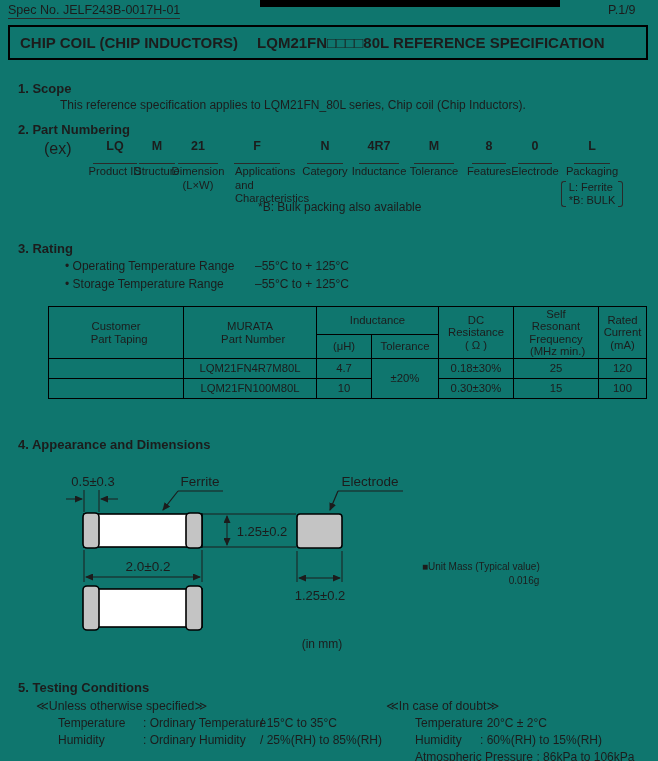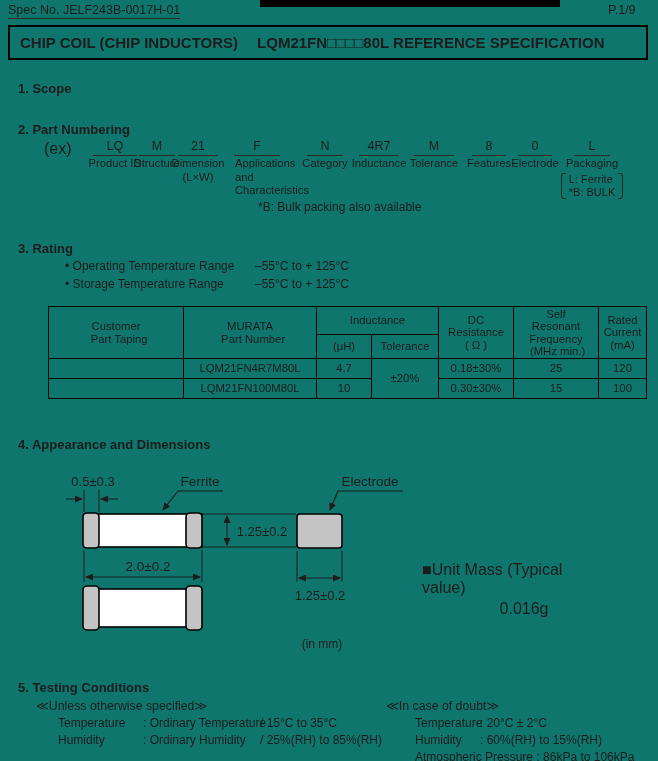--- a/index.html
+++ b/index.html
@@ -13,21 +13,21 @@
   .title-box{position:absolute;left:8px;top:25px;width:640px;height:35px;border:2px solid #000;
              box-sizing:border-box;display:flex;align-items:center;padding-left:10px;gap:19px;
              font-size:15px;font-weight:bold;white-space:nowrap;}
   
   .h{position:absolute;font-size:13px;font-weight:bold;}
   .body-text{position:absolute;font-size:12px;}
   
   .pn-ex{position:absolute;left:44px;top:140px;font-size:16px;}
   .pn-seg{position:absolute;top:139px;width:120px;text-align:center;}
   .pn-code{font-size:12.5px;line-height:14px;}
-  .pn-code-text{display:inline-block;border-bottom:1.4px solid #2a2a2a;padding-bottom:2px;}
+  .pn-code-text{display:inline-block;border-bottom:1.4px solid #2a2a2a;padding-bottom:10px;font-weight:bold;}
   .pn-label{font-size:11.2px;line-height:13.5px;margin-top:1px;white-space:pre-line;}
   .pn-label-left{text-align:left;padding-left:38px;}
   .pn-bracket{display:inline-block;position:relative;margin-top:1px;padding:1px 8px;font-size:11px;line-height:13px;text-align:left;}
   .pn-bracket::before,.pn-bracket::after{content:"";position:absolute;top:1px;bottom:1px;width:4px;border:1.2px solid #2a2a2a;}
   .pn-bracket::before{left:0;border-right:none;border-radius:3px 0 0 3px;}
   .pn-bracket::after{right:0;border-left:none;border-radius:0 3px 3px 0;}
   .pn-note{position:absolute;left:258px;top:200px;font-size:12px;}
   
   .rate-line{position:absolute;left:65px;width:520px;font-size:12px;}
   .rate-val{position:absolute;left:190px;top:0;}
@@ -40,21 +40,21 @@
   th.pre,td.pre{white-space:pre;}
   th.top{vertical-align:top;padding-top:5px;}
   th.left,td.left{text-align:left;}
   .pad-cust{padding-left:38px;}
   .pad-mur{padding-left:30px;}
   .pad-srf{padding-left:6px;}
   td.mur{padding-left:6px;}
   tr.datarow{height:20px;}
   
   svg text{font-family:"Liberation Sans","DejaVu Sans",sans-serif;fill:#1c1c1c;}
-  .unit-mass{position:absolute;left:422px;top:561px;width:170px;font-size:16px;}
+  .unit-mass{position:absolute;left:422px;top:561px;width:170px;font-size:10px;}
   .unit-mass-value{margin-top:3px;margin-left:42px;width:120px;text-align:center;}
   
   .test-title{position:absolute;font-size:12.3px;}
   .test-line{position:absolute;font-size:12px;white-space:nowrap;}
   .test-line .c2l{position:absolute;left:85px;top:0;}
   .test-line .c3l{position:absolute;left:202px;top:0;}
   .test-line .c2r{position:absolute;left:65px;top:0;}
 </style>
 </head>
 <body>
@@ -64,20 +64,21 @@
   <div class="redact"></div>
   <div class="spec-no">Spec No. JELF243B-0017H-01</div>
   <div class="page-no">P.1/9</div>
 
   <div class="title-box">
     <span>CHIP COIL (CHIP INDUCTORS)</span>
     <span>LQM21FN□□□□80L REFERENCE SPECIFICATION</span>
   </div>
 
   <div class="h" style="left:18px;top:81px;">1. Scope</div>
+  <div class="body-text" style="left:60px;top:98px;">This reference specification applies to LQM21FN_80L series, Chip coil (Chip Inductors).</div>
 
   <div class="h" style="left:18px;top:122px;">2. Part Numbering</div>
   <div class="pn-ex">(ex)</div>
 
   <div class="pn-seg" style="left:55px;">
     <div class="pn-code"><span class="pn-code-text" style="min-width:44px;">LQ</span></div>
     <div class="pn-label">Product ID</div>
   </div>
   <div class="pn-seg" style="left:97px;">
     <div class="pn-code"><span class="pn-code-text" style="min-width:36px;">M</span></div>

